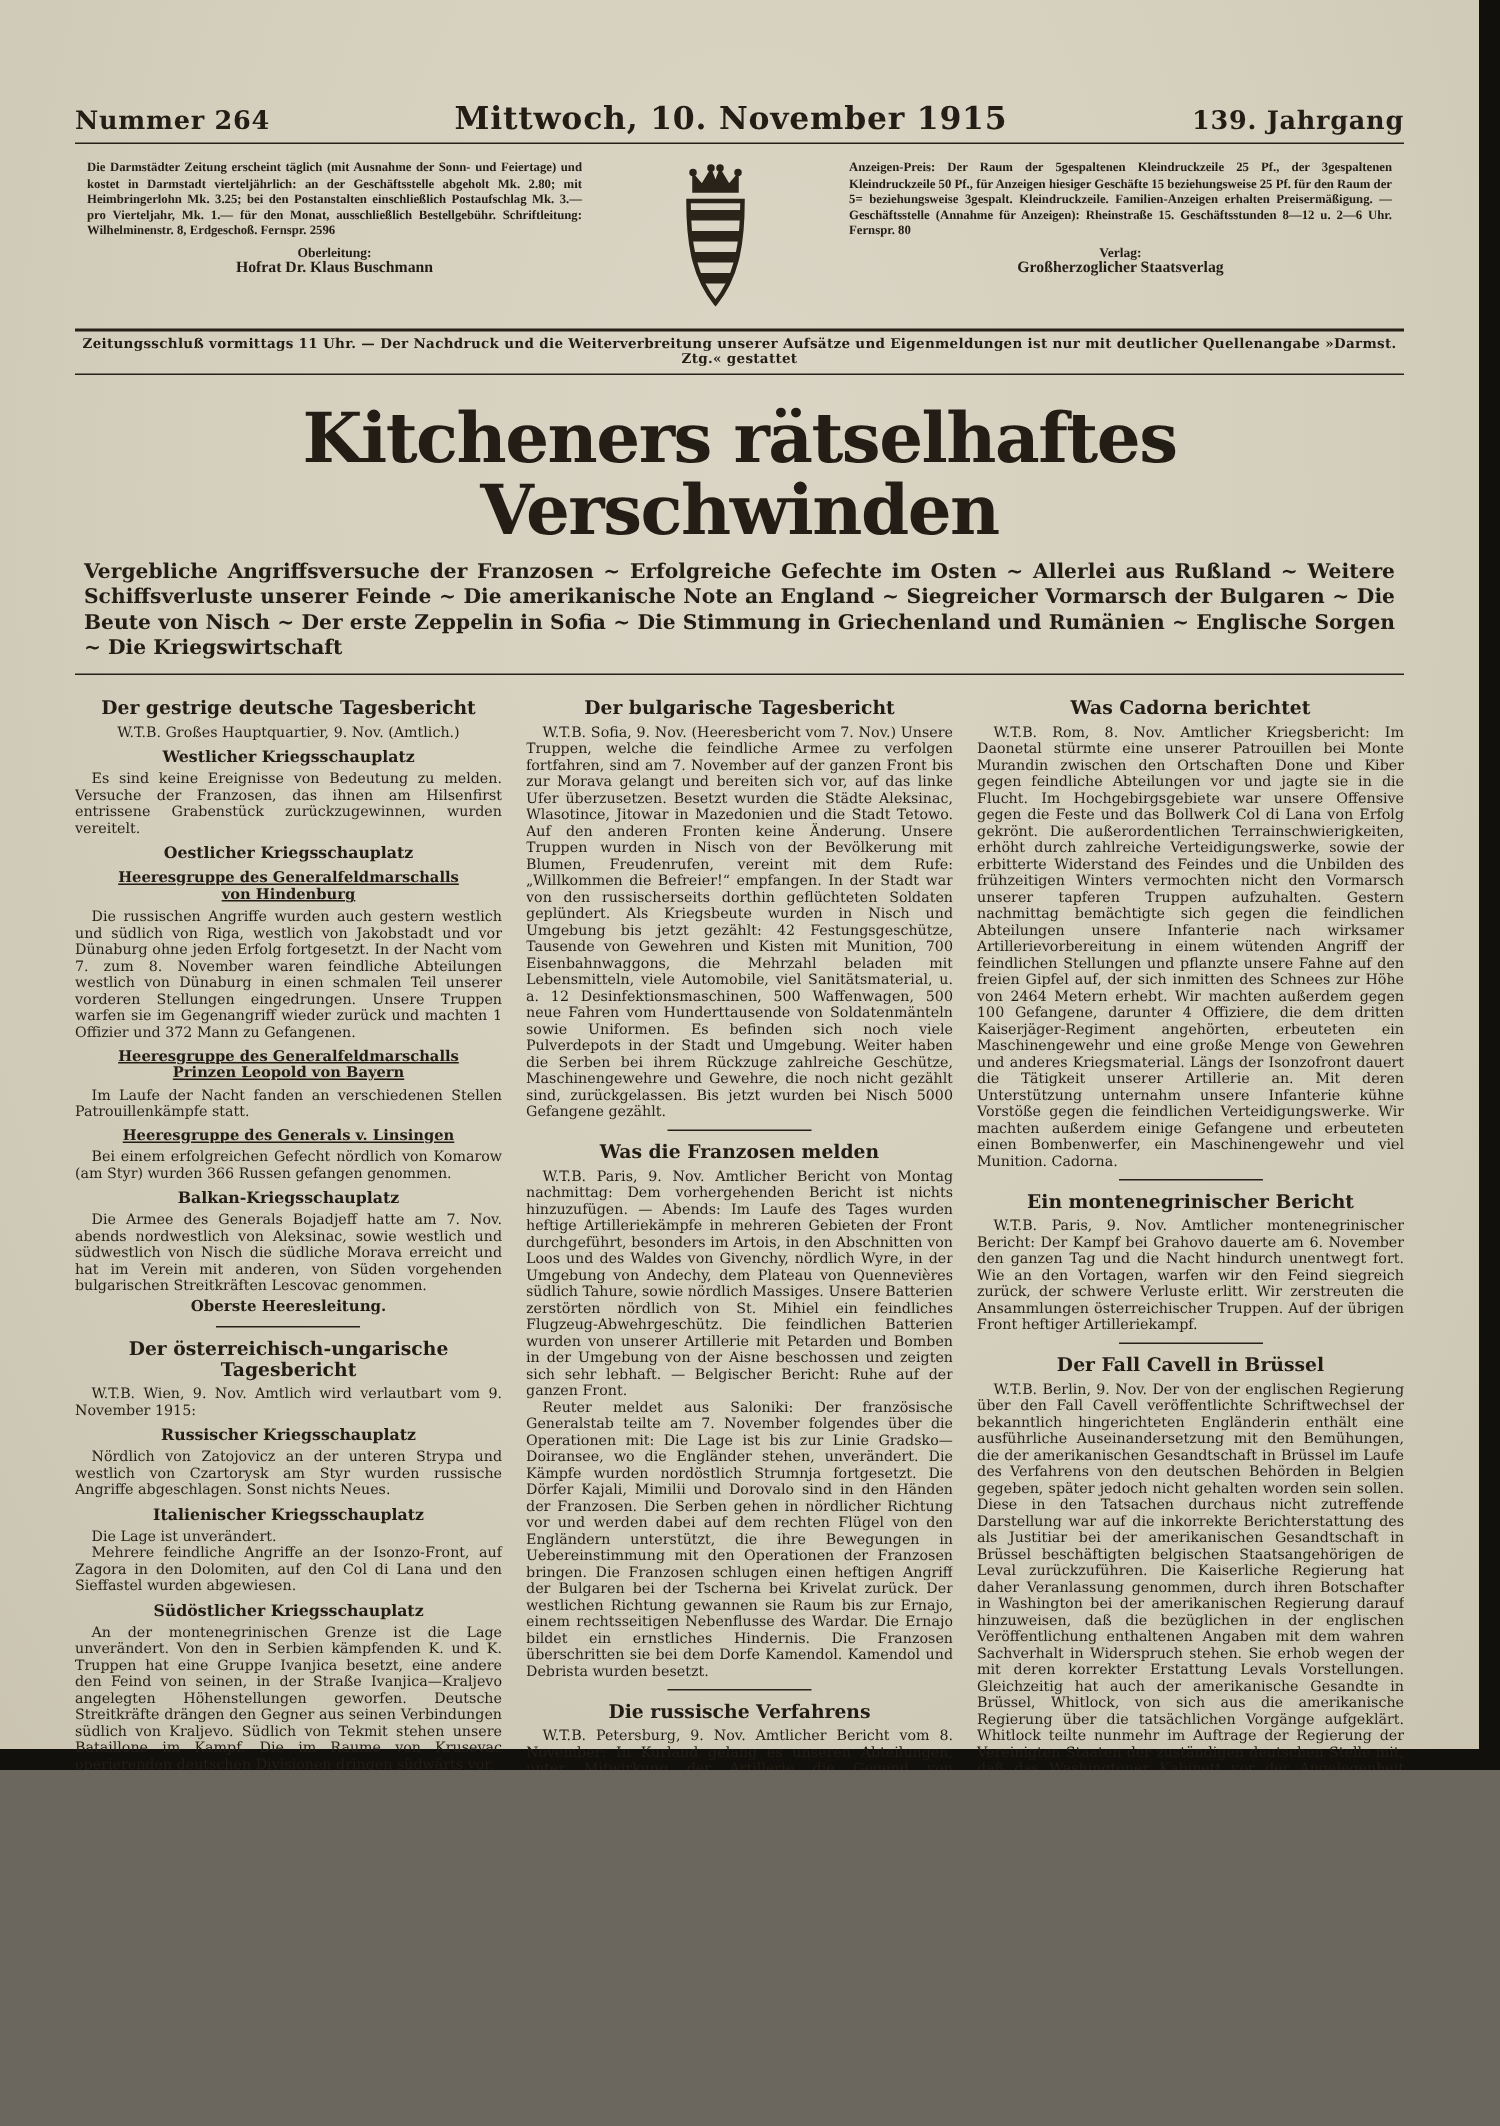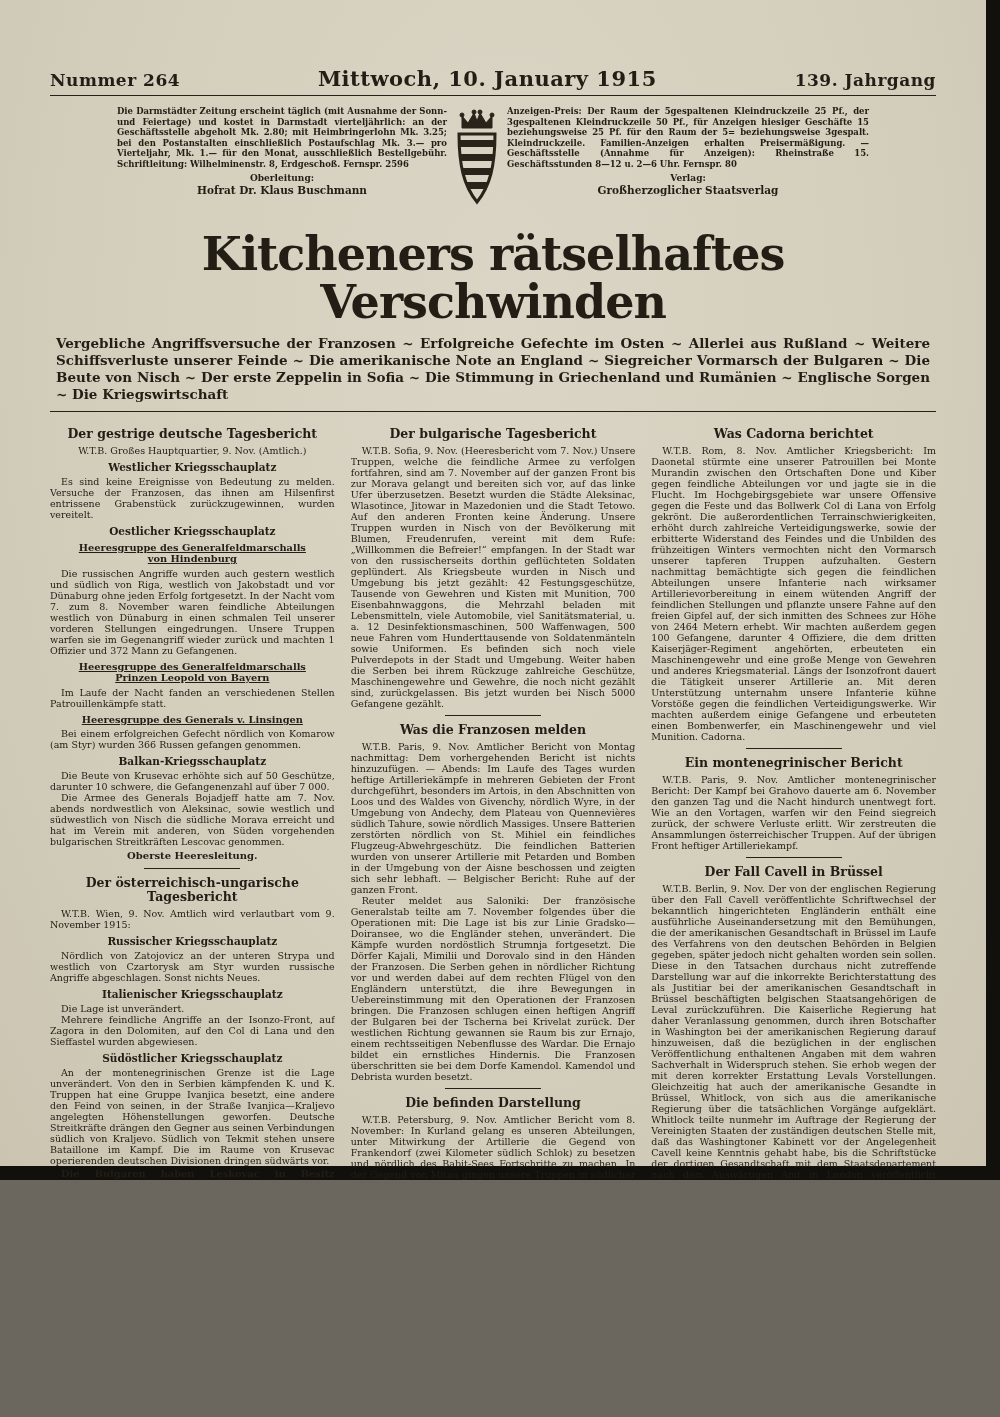--- a/index.html
+++ b/index.html
@@ -17,21 +17,21 @@
   .topline{display:flex;justify-content:space-between;align-items:baseline;
     border-bottom:1px solid #262018;padding-bottom:4px;}
   .topline .issue,.topline .volume{font-size:17px;font-weight:bold;letter-spacing:.5px;}
   .topline .date{font-size:21px;font-weight:bold;letter-spacing:.5px;}
 
   
   .masthead{margin:6px 0 2px;text-align:center;font-weight:bold;font-size:76px;
     letter-spacing:-2px;line-height:1.05;white-space:nowrap;}
 
   
-  .imprint{display:flex;justify-content:center;align-items:flex-start;margin:10px 8px 6px;}
+  .imprint{display:flex;justify-content:space-between;align-items:flex-start;margin:10px 8px 6px;font-family:Liberation Serif, serif;}
   .imp-block{font-size:8.5px;line-height:10.5px;font-weight:bold;text-align:justify;}
   .imp-left{width:330px;}
   .imp-right{width:362px;}
   .imp-role{text-align:center;margin-top:4px;font-size:9px;}
   .imp-name{text-align:center;font-size:10.5px;margin-top:1px;}
   .crest{flex:0 0 auto;margin-top:2px;}
 
   
   .notice{border-top:2px solid #262018;border-bottom:1px solid #262018;
     font-size:9px;font-weight:bold;text-align:center;padding:4px 0;margin-top:6px;
@@ -65,21 +65,21 @@
 <body>
 
 <div class="page">
   <div class="scan-edge-right"></div>
   <div class="scan-edge-bottom"></div>
 
   <div class="content">
 
     <header class="topline">
       <span class="issue">Nummer 264</span>
-      <span class="date">Mittwoch, 10. January 1915</span>
+      <span class="date">Mittwoch, 10. November 1915</span>
       <span class="volume">139. Jahrgang</span>
     </header>
 
 
     <section class="imprint">
       <div class="imp-block imp-left">
         <div>Die Darmstädter Zeitung erscheint täglich (mit Ausnahme der Sonn- und Feiertage) und kostet in Darmstadt vierteljährlich: an der Geschäftsstelle abgeholt Mk. 2.80; mit Heimbringerlohn Mk. 3.25; bei den Postanstalten einschließlich Postaufschlag Mk. 3.— pro Vierteljahr, Mk. 1.— für den Monat, ausschließlich Bestellgebühr. Schriftleitung: Wilhelminenstr. 8, Erdgeschoß. Fernspr. 2596</div>
         <div class="imp-role">Oberleitung:</div>
         <div class="imp-name">Hofrat Dr. Klaus Buschmann</div>
       </div>
@@ -106,41 +106,41 @@
         </svg>
       </div>
 
       <div class="imp-block imp-right">
         <div>Anzeigen-Preis: Der Raum der 5gespaltenen Kleindruckzeile 25 Pf., der 3gespaltenen Kleindruckzeile 50 Pf., für Anzeigen hiesiger Geschäfte 15 beziehungsweise 25 Pf. für den Raum der 5= beziehungsweise 3gespalt. Kleindruckzeile. Familien-Anzeigen erhalten Preisermäßigung. — Geschäftsstelle (Annahme für Anzeigen): Rheinstraße 15. Geschäftsstunden 8—12 u. 2—6 Uhr. Fernspr. 80</div>
         <div class="imp-role">Verlag:</div>
         <div class="imp-name">Großherzoglicher Staatsverlag</div>
       </div>
     </section>
 
+    <div class="notice">Zeitungsschluß vormittags 11 Uhr. — Der Nachdruck und die Weiterverbreitung unserer Aufsätze und Eigenmeldungen ist nur mit deutlicher Quellenangabe »Darmst. Ztg.« gestattet</div>
 
     <section class="lead">
       <h2 class="headline">Kitcheners rätselhaftes Verschwinden</h2>
       <p class="subheadline">Vergebliche Angriffsversuche der Franzosen ~ Erfolgreiche Gefechte im Osten ~ Allerlei aus Rußland ~ Weitere Schiffsverluste unserer Feinde ~ Die amerikanische Note an England ~ Siegreicher Vormarsch der Bulgaren ~ Die Beute von Nisch ~ Der erste Zeppelin in Sofia ~ Die Stimmung in Griechenland und Rumänien ~ Englische Sorgen ~ Die Kriegswirtschaft</p>
     </section>
 
     <section class="columns">
         <div class="col">
           <div class="b-h">Der gestrige deutsche Tagesbericht</div>
           <div class="b-byline">W.T.B. Großes Hauptquartier, 9. Nov. (Amtlich.)</div>
           <div class="b-sh">Westlicher Kriegsschauplatz</div>
           <div class="b-p">Es sind keine Ereignisse von Bedeutung zu melden. Versuche der Franzosen, das ihnen am Hilsenfirst entrissene Grabenstück zurückzugewinnen, wurden vereitelt.</div>
           <div class="b-sh">Oestlicher Kriegsschauplatz</div>
           <div class="b-shu">Heeresgruppe des Generalfeldmarschalls von Hindenburg</div>
           <div class="b-p">Die russischen Angriffe wurden auch gestern westlich und südlich von Riga, westlich von Jakobstadt und vor Dünaburg ohne jeden Erfolg fortgesetzt. In der Nacht vom 7. zum 8. November waren feindliche Abteilungen westlich von Dünaburg in einen schmalen Teil unserer vorderen Stellungen eingedrungen. Unsere Truppen warfen sie im Gegenangriff wieder zurück und machten 1 Offizier und 372 Mann zu Gefangenen.</div>
           <div class="b-shu">Heeresgruppe des Generalfeldmarschalls Prinzen Leopold von Bayern</div>
           <div class="b-p">Im Laufe der Nacht fanden an verschiedenen Stellen Patrouillenkämpfe statt.</div>
           <div class="b-shu">Heeresgruppe des Generals v. Linsingen</div>
           <div class="b-p">Bei einem erfolgreichen Gefecht nördlich von Komarow (am Styr) wurden 366 Russen gefangen genommen.</div>
           <div class="b-sh">Balkan-Kriegsschauplatz</div>
-          <div class="b-p">Die Beute von Krusevac erhöhte sich auf 50 Geschütze, darunter 10 schwere, die Gefangenenzahl auf über 7 000.</div>
           <div class="b-p">Die Armee des Generals Bojadjeff hatte am 7. Nov. abends nordwestlich von Aleksinac, sowie westlich und südwestlich von Nisch die südliche Morava erreicht und hat im Verein mit anderen, von Süden vorgehenden bulgarischen Streitkräften Lescovac genommen.</div>
           <div class="b-sig">Oberste Heeresleitung.</div>
           <div class="b-rule"></div>
           <div class="b-h">Der österreichisch-ungarische Tagesbericht</div>
           <div class="b-p">W.T.B. Wien, 9. Nov. Amtlich wird verlautbart vom 9. November 1915:</div>
           <div class="b-sh">Russischer Kriegsschauplatz</div>
           <div class="b-p">Nördlich von Zatojovicz an der unteren Strypa und westlich von Czartorysk am Styr wurden russische Angriffe abgeschlagen. Sonst nichts Neues.</div>
           <div class="b-sh">Italienischer Kriegsschauplatz</div>
           <div class="b-p">Die Lage ist unverändert.</div>
           <div class="b-p">Mehrere feindliche Angriffe an der Isonzo-Front, auf Zagora in den Dolomiten, auf den Col di Lana und den Sieffastel wurden abgewiesen.</div>
@@ -151,21 +151,21 @@
           <div class="b-sigb">v. Höfer, Feldmarschalleutnant.</div>
         </div>
         <div class="col">
           <div class="b-h">Der bulgarische Tagesbericht</div>
           <div class="b-p">W.T.B. Sofia, 9. Nov. (Heeresbericht vom 7. Nov.) Unsere Truppen, welche die feindliche Armee zu verfolgen fortfahren, sind am 7. November auf der ganzen Front bis zur Morava gelangt und bereiten sich vor, auf das linke Ufer überzusetzen. Besetzt wurden die Städte Aleksinac, Wlasotince, Jitowar in Mazedonien und die Stadt Tetowo. Auf den anderen Fronten keine Änderung. Unsere Truppen wurden in Nisch von der Bevölkerung mit Blumen, Freudenrufen, vereint mit dem Rufe: „Willkommen die Befreier!“ empfangen. In der Stadt war von den russischerseits dorthin geflüchteten Soldaten geplündert. Als Kriegsbeute wurden in Nisch und Umgebung bis jetzt gezählt: 42 Festungsgeschütze, Tausende von Gewehren und Kisten mit Munition, 700 Eisenbahnwaggons, die Mehrzahl beladen mit Lebensmitteln, viele Automobile, viel Sanitätsmaterial, u. a. 12 Desinfektionsmaschinen, 500 Waffenwagen, 500 neue Fahren vom Hunderttausende von Soldatenmänteln sowie Uniformen. Es befinden sich noch viele Pulverdepots in der Stadt und Umgebung. Weiter haben die Serben bei ihrem Rückzuge zahlreiche Geschütze, Maschinengewehre und Gewehre, die noch nicht gezählt sind, zurückgelassen. Bis jetzt wurden bei Nisch 5000 Gefangene gezählt.</div>
           <div class="b-rule"></div>
           <div class="b-h">Was die Franzosen melden</div>
           <div class="b-p">W.T.B. Paris, 9. Nov. Amtlicher Bericht von Montag nachmittag: Dem vorhergehenden Bericht ist nichts hinzuzufügen. — Abends: Im Laufe des Tages wurden heftige Artilleriekämpfe in mehreren Gebieten der Front durchgeführt, besonders im Artois, in den Abschnitten von Loos und des Waldes von Givenchy, nördlich Wyre, in der Umgebung von Andechy, dem Plateau von Quennevières südlich Tahure, sowie nördlich Massiges. Unsere Batterien zerstörten nördlich von St. Mihiel ein feindliches Flugzeug-Abwehrgeschütz. Die feindlichen Batterien wurden von unserer Artillerie mit Petarden und Bomben in der Umgebung von der Aisne beschossen und zeigten sich sehr lebhaft. — Belgischer Bericht: Ruhe auf der ganzen Front.</div>
           <div class="b-p">Reuter meldet aus Saloniki: Der französische Generalstab teilte am 7. November folgendes über die Operationen mit: Die Lage ist bis zur Linie Gradsko—Doiransee, wo die Engländer stehen, unverändert. Die Kämpfe wurden nordöstlich Strumnja fortgesetzt. Die Dörfer Kajali, Mimilii und Dorovalo sind in den Händen der Franzosen. Die Serben gehen in nördlicher Richtung vor und werden dabei auf dem rechten Flügel von den Engländern unterstützt, die ihre Bewegungen in Uebereinstimmung mit den Operationen der Franzosen bringen. Die Franzosen schlugen einen heftigen Angriff der Bulgaren bei der Tscherna bei Krivelat zurück. Der westlichen Richtung gewannen sie Raum bis zur Ernajo, einem rechtsseitigen Nebenflusse des Wardar. Die Ernajo bildet ein ernstliches Hindernis. Die Franzosen überschritten sie bei dem Dorfe Kamendol. Kamendol und Debrista wurden besetzt.</div>
           <div class="b-rule"></div>
-          <div class="b-h">Die befinden Darstellung</div>
+          <div class="b-h">Die russische Verfahrens</div>
           <div class="b-p">W.T.B. Petersburg, 9. Nov. Amtlicher Bericht vom 8. November: In Kurland gelang es unseren Abteilungen, unter Mitwirkung der Artillerie die Gegend von Frankendorf (zwei Kilometer südlich Schlok) zu besetzen und nördlich des Babit-Sees Fortschritte zu machen. In der Gegend von Mitau gingen unsere Truppen in südlicher Richtung vor und besetzten die Linie Jaunsem-Olai, während westlich von Uexküll (auf Kilometer) das Dorf Dupeje genommen wurde. Bei dem Westufer des Sweeten-Sees dauerte der zwischen den Vogelwerken begonnene heftige Kampf noch an; feindliche Abteilungen drangen in unsere vordere Stellung ein, wurden aber im Gegenangriff geworfen. Oestlich des Dummen-Sees heftiger Artilleriekampf und Infanteriekampf. Durch richtige Gegenangriffe gelang es unseren Truppen, mehrere Abteilungen der feindlichen Stellung bei dem Dorfe Huta-Lissewo zu besetzen, 400 Soldaten gefangen zu nehmen und Maschinengewehre zu erbeuten, deren Zahl noch nicht festgestellt wurde. Nördlich des Otonta-Flusses, nördlich von Kolff (viele Kilometer) drangen unsere Abteilungen in die Nähe der Höhen vor; der erbitterte Kampf dauert noch an. Bei den Dörfern Komarov und Debrista wurden besetzt. Ein Angriffsversuch feindlicher Abteilungen von Uscieczko (17 Kilometer nordöstlich von Bojan am Dnjestr) wurde durch unser Feuer zurückgewiesen.</div>
         </div>
         <div class="col">
           <div class="b-h">Was Cadorna berichtet</div>
           <div class="b-p">W.T.B. Rom, 8. Nov. Amtlicher Kriegsbericht: Im Daonetal stürmte eine unserer Patrouillen bei Monte Murandin zwischen den Ortschaften Done und Kiber gegen feindliche Abteilungen vor und jagte sie in die Flucht. Im Hochgebirgsgebiete war unsere Offensive gegen die Feste und das Bollwerk Col di Lana von Erfolg gekrönt. Die außerordentlichen Terrainschwierigkeiten, erhöht durch zahlreiche Verteidigungswerke, sowie der erbitterte Widerstand des Feindes und die Unbilden des frühzeitigen Winters vermochten nicht den Vormarsch unserer tapferen Truppen aufzuhalten. Gestern nachmittag bemächtigte sich gegen die feindlichen Abteilungen unsere Infanterie nach wirksamer Artillerievorbereitung in einem wütenden Angriff der feindlichen Stellungen und pflanzte unsere Fahne auf den freien Gipfel auf, der sich inmitten des Schnees zur Höhe von 2464 Metern erhebt. Wir machten außerdem gegen 100 Gefangene, darunter 4 Offiziere, die dem dritten Kaiserjäger-Regiment angehörten, erbeuteten ein Maschinengewehr und eine große Menge von Gewehren und anderes Kriegsmaterial. Längs der Isonzofront dauert die Tätigkeit unserer Artillerie an. Mit deren Unterstützung unternahm unsere Infanterie kühne Vorstöße gegen die feindlichen Verteidigungswerke. Wir machten außerdem einige Gefangene und erbeuteten einen Bombenwerfer, ein Maschinengewehr und viel Munition. Cadorna.</div>
           <div class="b-rule"></div>
           <div class="b-h">Ein montenegrinischer Bericht</div>
           <div class="b-p">W.T.B. Paris, 9. Nov. Amtlicher montenegrinischer Bericht: Der Kampf bei Grahovo dauerte am 6. November den ganzen Tag und die Nacht hindurch unentwegt fort. Wie an den Vortagen, warfen wir den Feind siegreich zurück, der schwere Verluste erlitt. Wir zerstreuten die Ansammlungen österreichischer Truppen. Auf der übrigen Front heftiger Artilleriekampf.</div>
           <div class="b-rule"></div>
           <div class="b-h">Der Fall Cavell in Brüssel</div>

